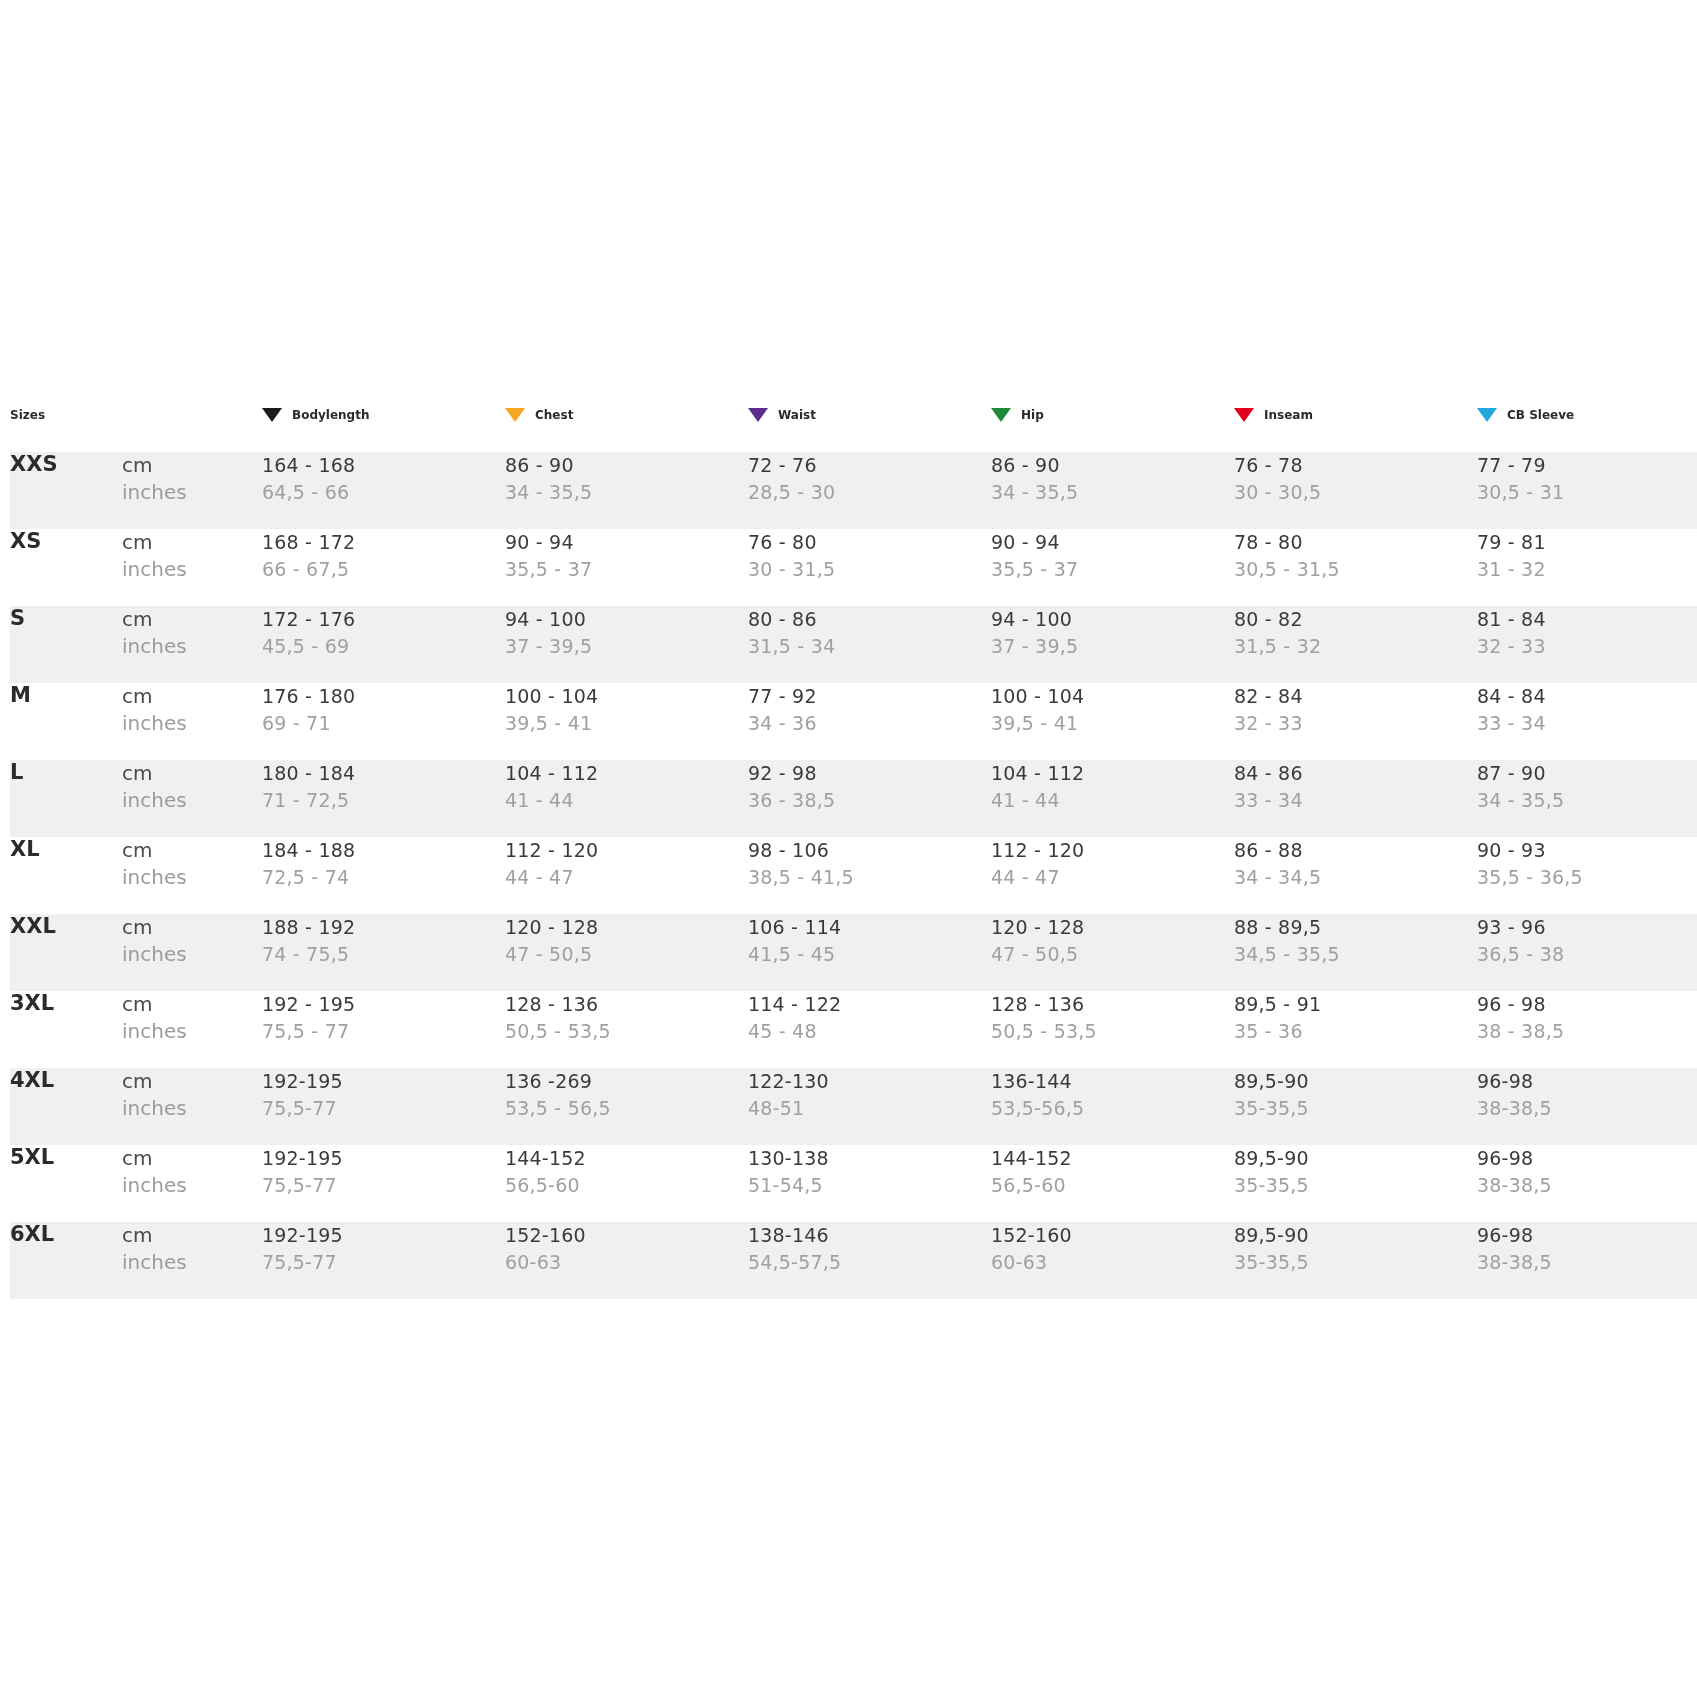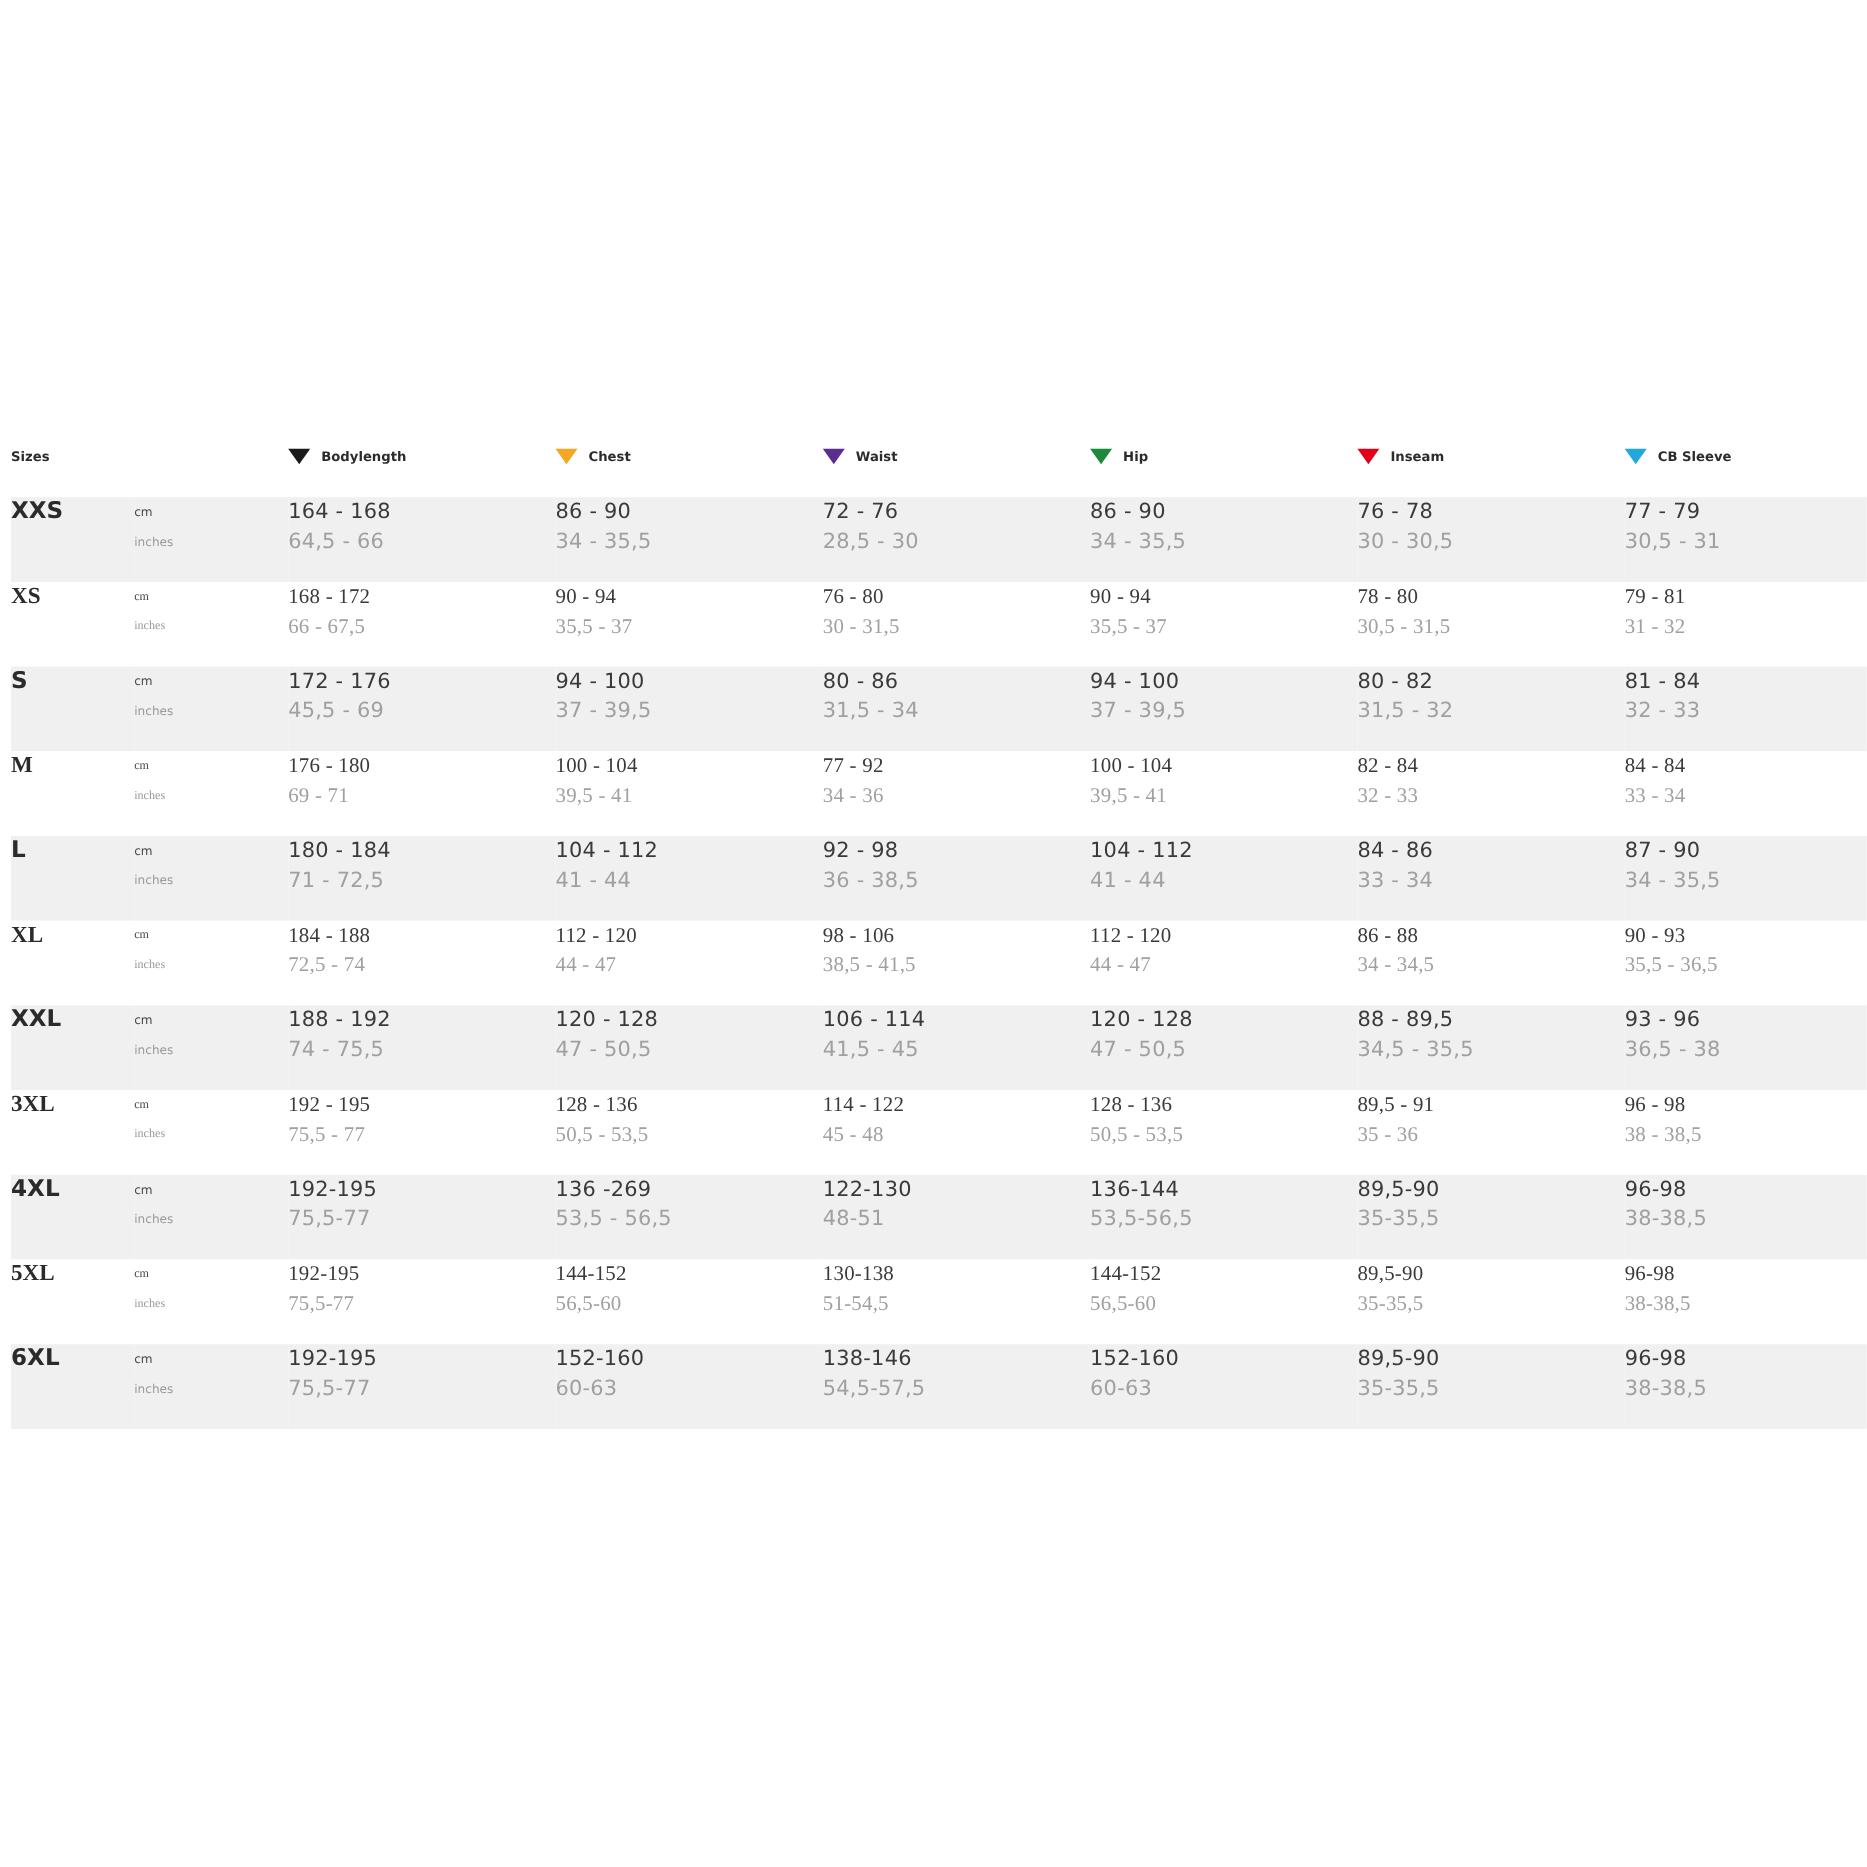--- a/index.html
+++ b/index.html
@@ -67,35 +67,35 @@
   .tri {
     display: inline-block;
     width: 0;
     height: 0;
     border-left: 10px solid transparent;
     border-right: 10px solid transparent;
     border-top: 14px solid #000;
     flex: 0 0 auto;
   }
   tbody tr.row-odd td { background: #f0f0f0; }
-  tbody tr.row-even td { background: #ffffff; font-family: Liberation Serif, serif; }
+  tbody tr.row-even td { background: #ffffff; }
 
   tbody td {
     height: 77px;
     padding-top: 9px;
     box-sizing: border-box;
   }
   td.size-cell {
     font-size: 21px;
     font-weight: 700;
     color: #2b2b2b;
     padding-left: 14px;
   }
   td.unit-cell {
-    font-size: 11px;
+    font-size: 20px;
     color: #6e6e6e;
     padding-left: 118px;
   }
   td.unit-cell .cm {
     color: #4a4a4a;
     display: block;
     line-height: 27px;
   }
   td.unit-cell .in {
     color: #9b9b9b;

